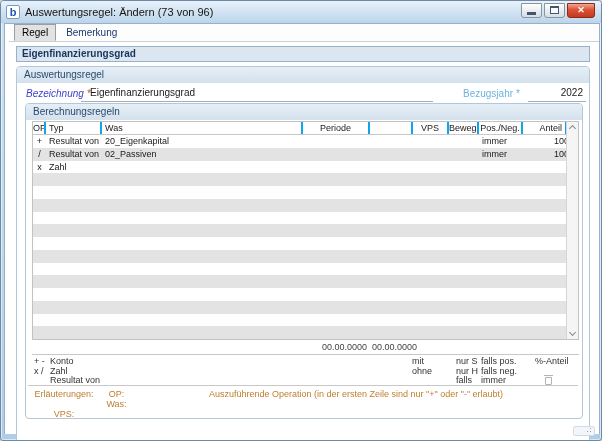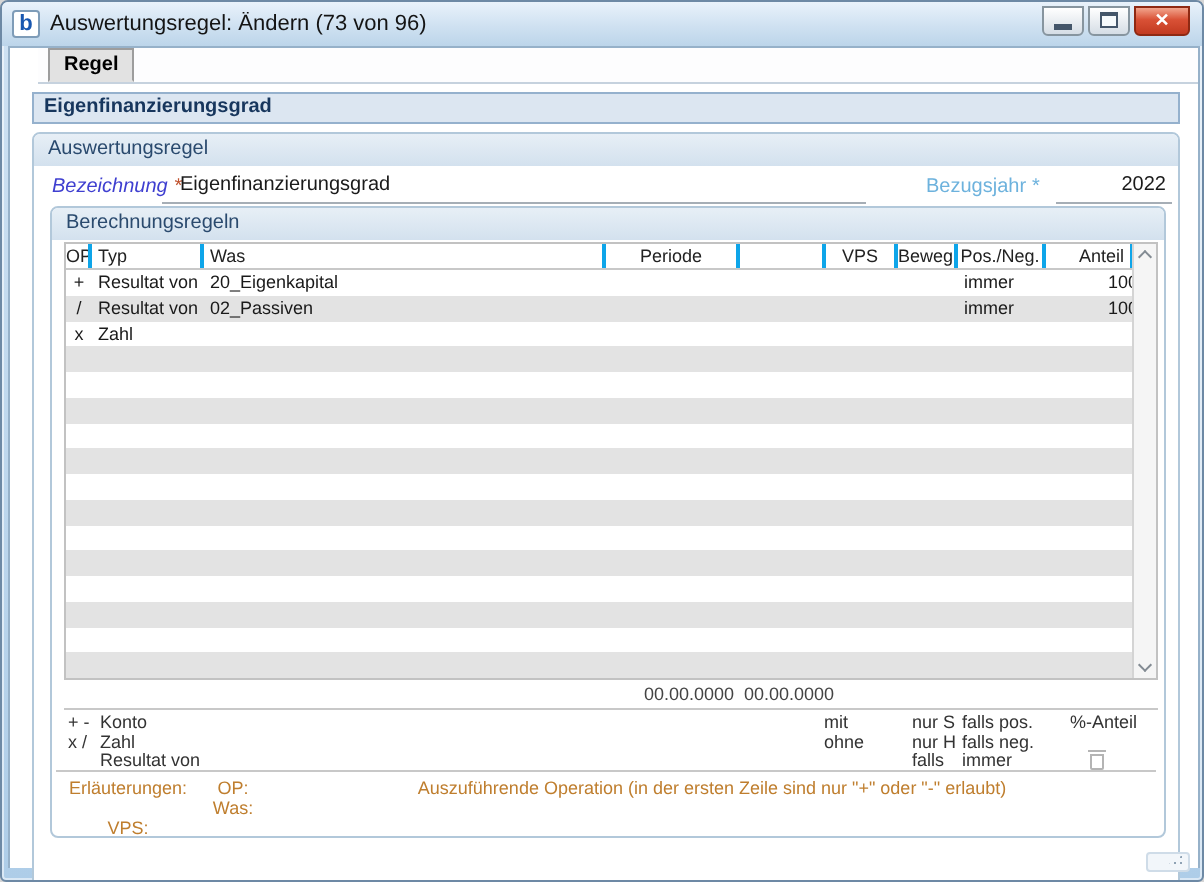--- a/index.html
+++ b/index.html
@@ -23,22 +23,22 @@
              justify-content:center; }
   .win-btn.close { width:28px; background:linear-gradient(#f2a58d,#d95136 45%,#c23a20);
                    border-color:#8e2913; color:#fff; font-size:9px; font-weight:bold; }
   .glyph-min { width:9px; height:3px; background:#44566a; margin-top:6px; }
   .glyph-max { width:9px; height:8px; border:1px solid #44566a; border-top-width:2px; background:#f6fafc; }
 
   
   .content { position:absolute; left:3px; top:22px; width:596px; height:411px; background:#fff;
              border:1px solid #96b1c9; border-bottom:none; }
 
-  .tabstrip { position:absolute; left:14px; top:0; right:0; height:18px; border-bottom:1px solid #c6d2de;
-              display:flex; align-items:flex-end; padding-left:5px; gap:2px; background:#fdfdfe;font-weight:bold; }
+  .tabstrip { position:absolute; left:4px; top:0; right:0; height:18px; border-bottom:1px solid #c6d2de;
+              display:flex; align-items:flex-end; padding-left:5px; gap:2px; background:#fdfdfe; }
   .tab { font-size:10px; padding:2px 7px 2px; color:#1c3a6a; border:1px solid transparent; }
   .tab.active { background:#e2e2e2; border-color:#9d9d9d; border-bottom-color:#e2e2e2; color:#000; }
 
   .page-header { position:absolute; left:11px; top:22px; width:574px; height:16px; background:#dce6f1;
                  border:1px solid #95b1cd; font-size:10px; font-weight:bold; color:#17365d;
                  line-height:14px; padding-left:5px; }
 
   .group { position:absolute; border:1px solid #b2c8da; border-radius:4px; background:#fff; overflow:hidden; }
   .group-band { height:16px; background:linear-gradient(#e7eff6,#d3e1ee); font-size:10px; color:#2a4a6e;
                 line-height:16px; padding-left:7px; }
@@ -125,20 +125,21 @@
       <div class="win-btn close">
         <span>✕</span>
       </div>
     </div>
   </div>
 
   <div class="content">
 
     <div class="tabstrip">
       <div class="tab active">Regel</div>
+      <div class="tab">Bemerkung</div>
     </div>
 
     <div class="page-header">Eigenfinanzierungsgrad</div>
 
     <div class="group" id="group1">
       <div class="group-band">Auswertungsregel</div>
 
       <div class="field-row">
         <span class="lbl-bez"><span>Bezeichnung</span><span class="req">*</span></span>
         <div class="inp-bez">Eigenfinanzierungsgrad</div>

